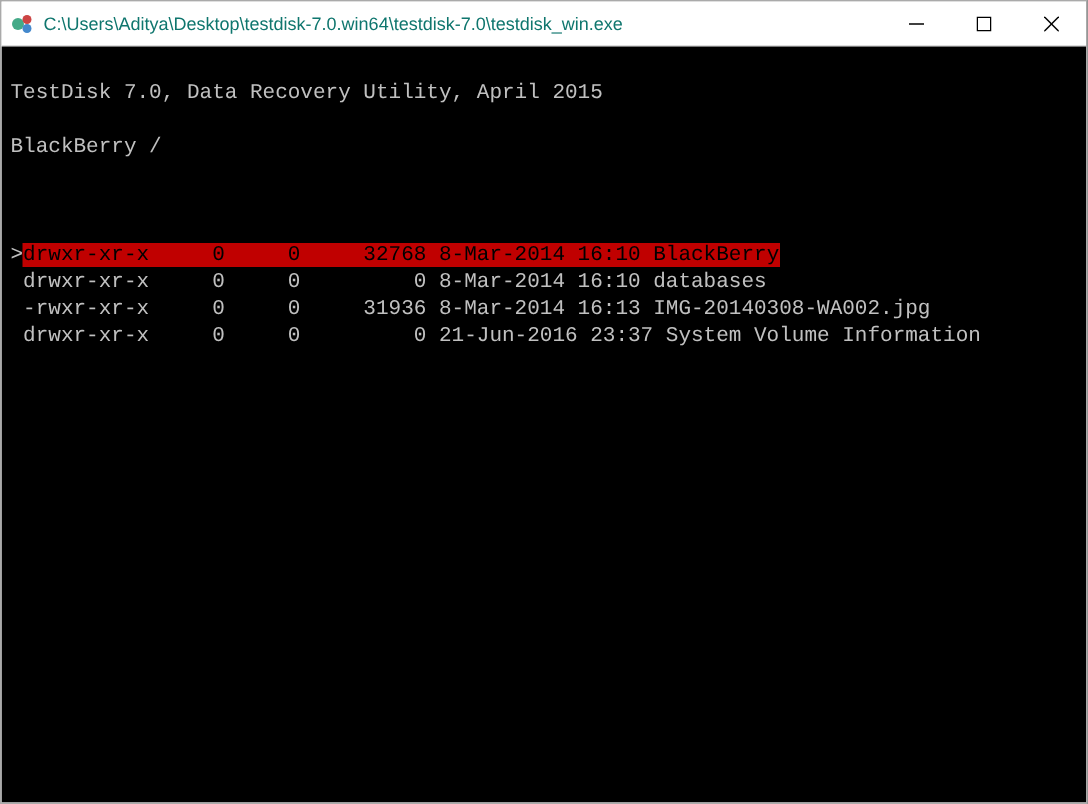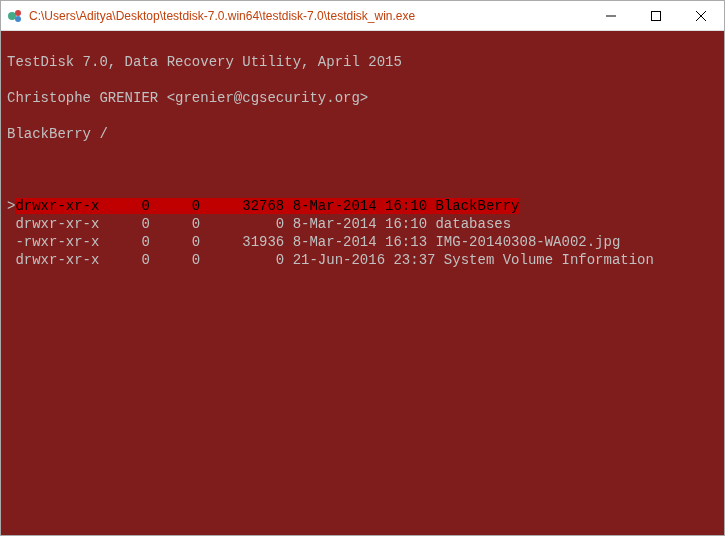--- a/index.html
+++ b/index.html
@@ -19,38 +19,38 @@
       border-bottom: 1px solid #ddd;
     }
     .titlebar-icon {
       width: 16px;
       height: 16px;
       margin: 0 6px;
     }
     .titlebar-title {
       flex: 1;
       font-size: 12px;
-      color: #c2410c;
+      color: #0f766e;
     }
     .win-controls {
       display: flex;
       height: 100%;
     }
     .win-btn {
       width: 45px;
       display: flex;
       align-items: center;
       justify-content: center;
       font-size: 11px;
       font-family: "Segoe UI", sans-serif;
       color: #000;
     }
     .win-btn.close { width: 46px; }
     .terminal {
-      background: #7f1d1d;
+      background: #000000;
       color: #c0c0c0;
       font-family: Consolas, "Courier New", monospace;
       font-size: 14px;
       line-height: 18px;
       padding: 4px 6px 0 6px;
       height: calc(100% - 30px);
       white-space: pre;
       position: relative;
     }
     .row { height: 18px; }
@@ -88,21 +88,20 @@
       <svg width="10" height="10">
           <line x1="0" y1="0" x2="10" y2="10" stroke="#000" stroke-width="1"></line>
           <line x1="10" y1="0" x2="0" y2="10" stroke="#000" stroke-width="1"></line>
         </svg>
     </div>
   </div>
 </div>
 
 <div class="terminal">
 <div class="row">TestDisk 7.0, Data Recovery Utility, April 2015</div>
-<div class="row">Christophe GRENIER &lt;grenier@cgsecurity.org&gt;</div>
 <div class="row">BlackBerry /</div>
 <div class="gap"></div>
 <div id="file-list"><div class="row">&gt;<span class="hl">drwxr-xr-x     0     0     32768 8-Mar-2014 16:10 BlackBerry</span></div><div class="row"> drwxr-xr-x     0     0         0 8-Mar-2014 16:10 databases</div><div class="row"> -rwxr-xr-x     0     0     31936 8-Mar-2014 16:13 IMG-20140308-WA002.jpg</div><div class="row"> drwxr-xr-x     0     0         0 21-Jun-2016 23:37 System Volume Information</div></div>
 <div id="spacer"><div class="gap"></div><div class="gap"></div><div class="gap"></div><div class="gap"></div><div class="gap"></div><div class="gap"></div><div class="gap"></div><div class="gap"></div><div class="gap"></div><div class="gap"></div></div>
 
 
 
 
 </div>
 

